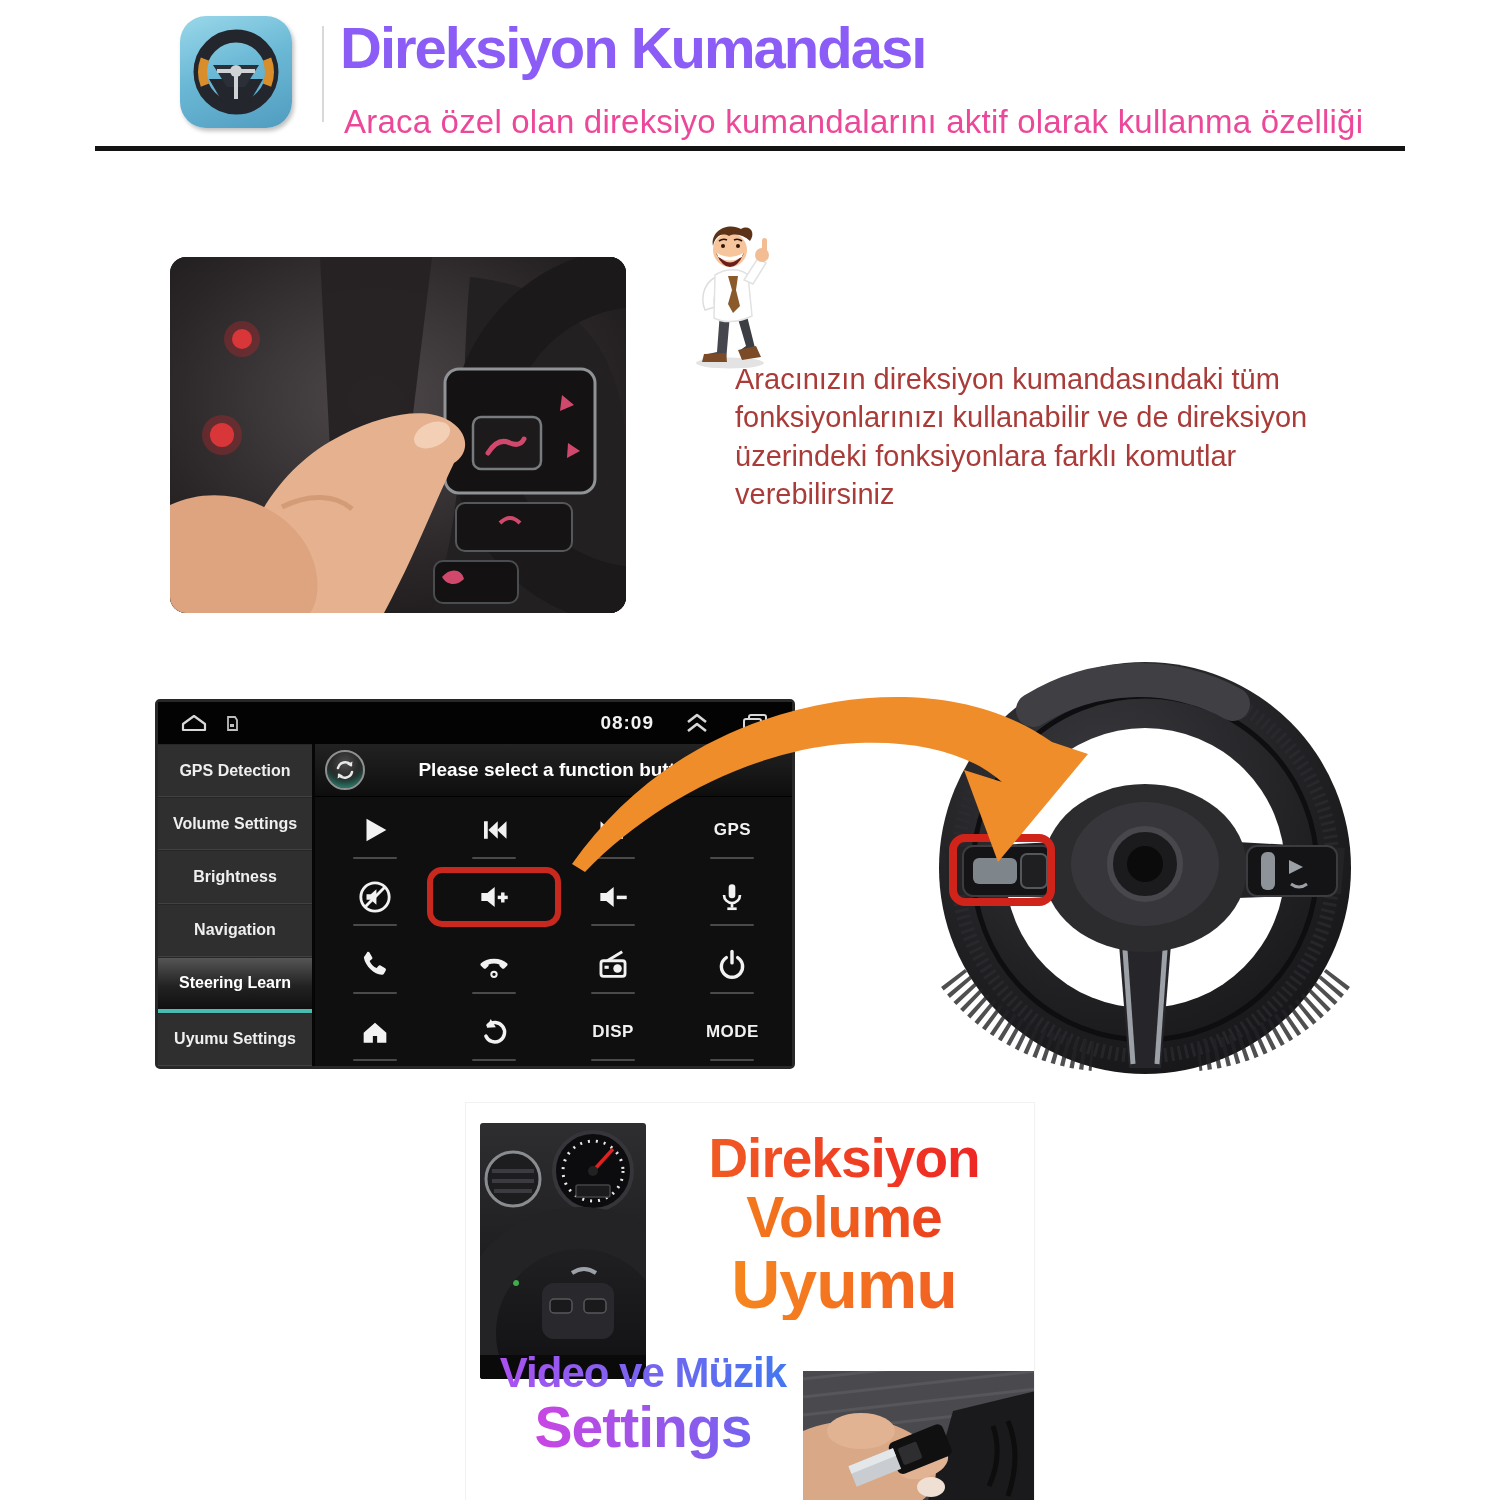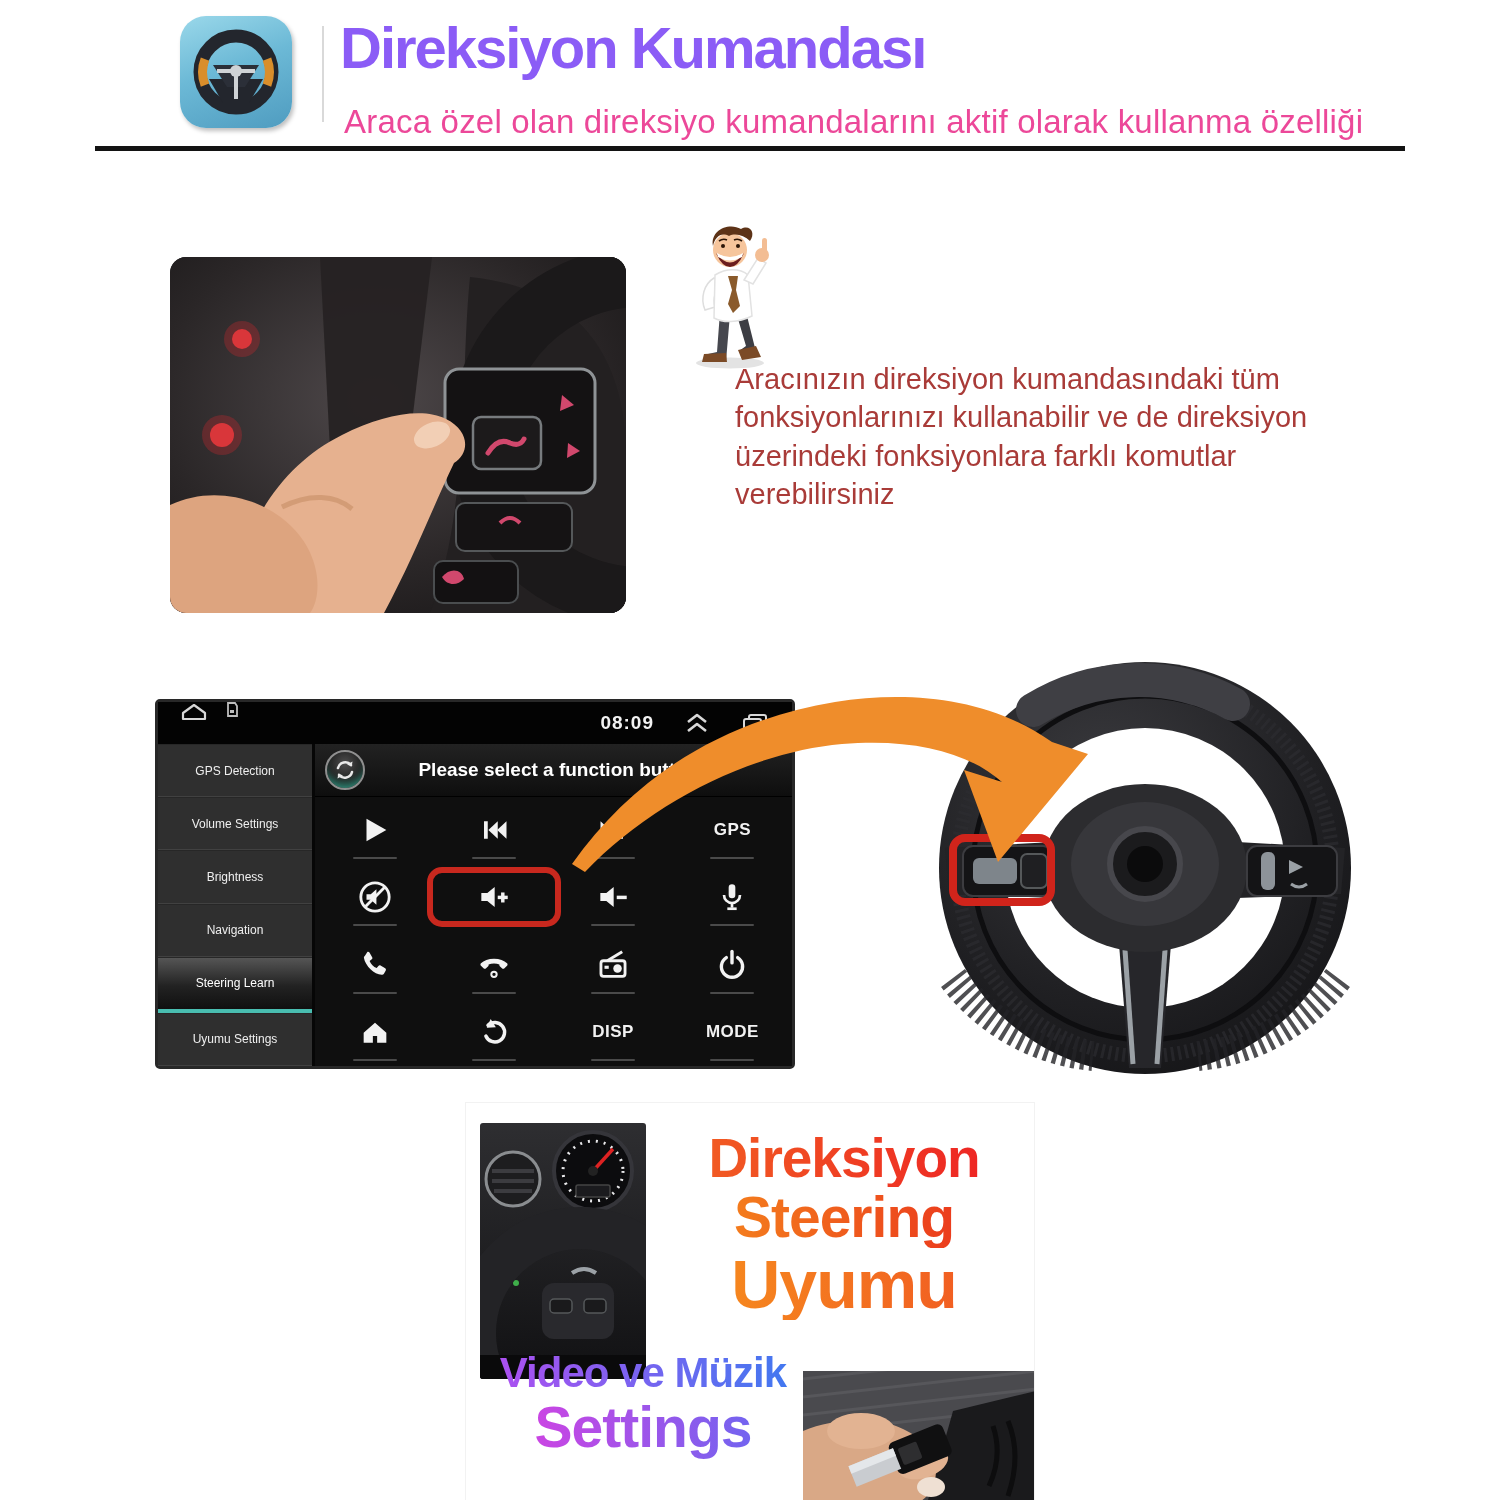--- a/index.html
+++ b/index.html
@@ -17,27 +17,27 @@
   .hdr-rule{left:95px;top:146px;width:1310px;height:5px;background:#131313;}
 
   
   .photo1{left:170px;top:257px;width:456px;height:356px;border-radius:16px;overflow:hidden;background:#222;}
   .mascot{left:686px;top:218px;width:96px;height:152px;}
   .intro-par{left:735px;top:360px;width:628px;font-size:29px;line-height:1.32;color:#a93b38;}
 
   
   .screen{left:155px;top:699px;width:640px;height:370px;background:#000;border:3px solid #282828;
           border-radius:5px;box-sizing:border-box;display:flex;flex-direction:column;}
-  .statusbar{height:42px;background:#030303;display:flex;padding:0 22px;gap:18px;}
+  .statusbar{height:42px;background:#030303;display:flex;align-items:center;padding:0 22px;gap:18px;}
   .sb-right{margin-left:auto;display:flex;align-items:center;gap:30px;}
   .sb-time{color:#f2f2f2;font-size:19px;font-weight:bold;letter-spacing:1px;}
   .scr-body{flex:1;display:flex;min-height:0;}
   .sidebar{width:154px;background:#2f2f2f;border-right:3px solid #060606;display:flex;flex-direction:column;}
   .side-item{flex:1;display:flex;align-items:center;justify-content:center;color:#efefef;
-    font-size:12px;font-weight:normal;border-bottom:1px solid #414141;border-top:1px solid #272727;text-align:center;}
+    font-size:16px;font-weight:bold;border-bottom:1px solid #414141;border-top:1px solid #272727;text-align:center;}
   .side-item.sel{background:linear-gradient(180deg,#555 0%,#222 55%,#101010 100%);
     border-bottom:4px solid #49bdb0;color:#fff;}
   .mainpanel{flex:1;position:relative;background:#0f0f0f;}
   .prompt-row{height:52px;display:flex;align-items:center;gap:10px;padding:0 10px;
     background:linear-gradient(180deg,#222,#0e0e0e);border-bottom:1px solid #000;}
   .refresh-btn{width:40px;height:40px;border-radius:50%;border:2px solid #8f8f8f;box-sizing:border-box;
     background:radial-gradient(circle at 50% 32%,#4e4e4e,#141414 72%);
     box-shadow:inset 0 -9px 9px -5px rgba(70,220,190,.6);display:flex;align-items:center;justify-content:center;}
   .prompt-txt{flex:1;text-align:center;color:#fff;font-size:19px;font-weight:bold;padding-right:34px;}
   .fgrid{position:absolute;left:0;top:52px;right:0;bottom:0;display:grid;
@@ -370,21 +370,21 @@
         <rect x="62" y="160" width="72" height="56" rx="12" fill="#29292d"></rect>
         <path d="M92 150 q12 -8 24 0" stroke="#9ba1a6" stroke-width="4" fill="none"></path>
         <rect x="70" y="176" width="22" height="14" rx="4" fill="#1a1a1c" stroke="#55585a" stroke-width="1.5"></rect>
         <rect x="104" y="176" width="22" height="14" rx="4" fill="#1a1a1c" stroke="#55585a" stroke-width="1.5"></rect>
         <rect x="0" y="232" width="166" height="24" fill="#0a0a0b"></rect>
       </svg>
     </div>
 
     <div class="abs heading">
       <div class="h-l1">Direksiyon</div>
-      <div class="h-l2">Steering</div>
+      <div class="h-l2">Volume</div>
       <div class="h-l3">Uyumu</div>
     </div>
 
     <div class="abs usbtxt">
       <div class="u-l2">Video ve Müzik</div>
       <div class="u-l3">Settings</div>
     </div>
 
     <div class="abs usb-photo">
       <svg width="233" height="147" viewBox="0 0 233 147">

